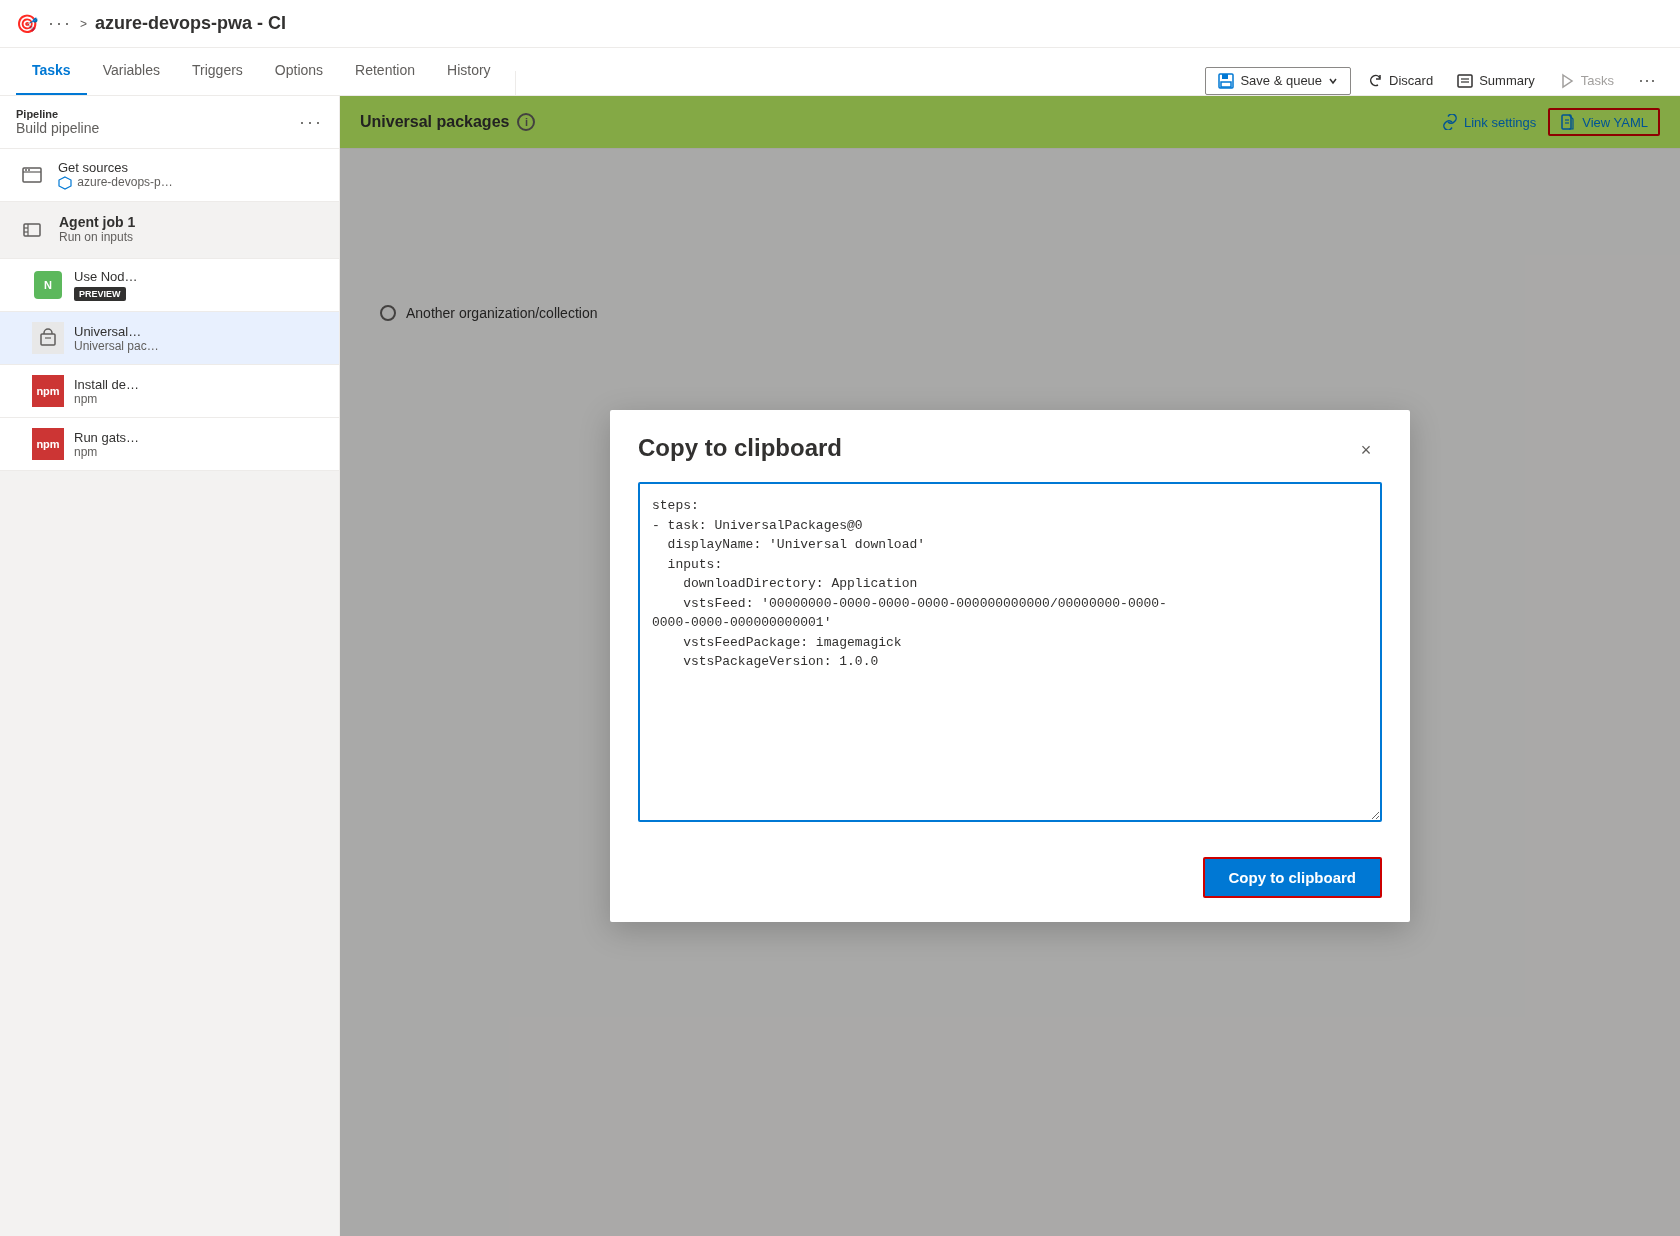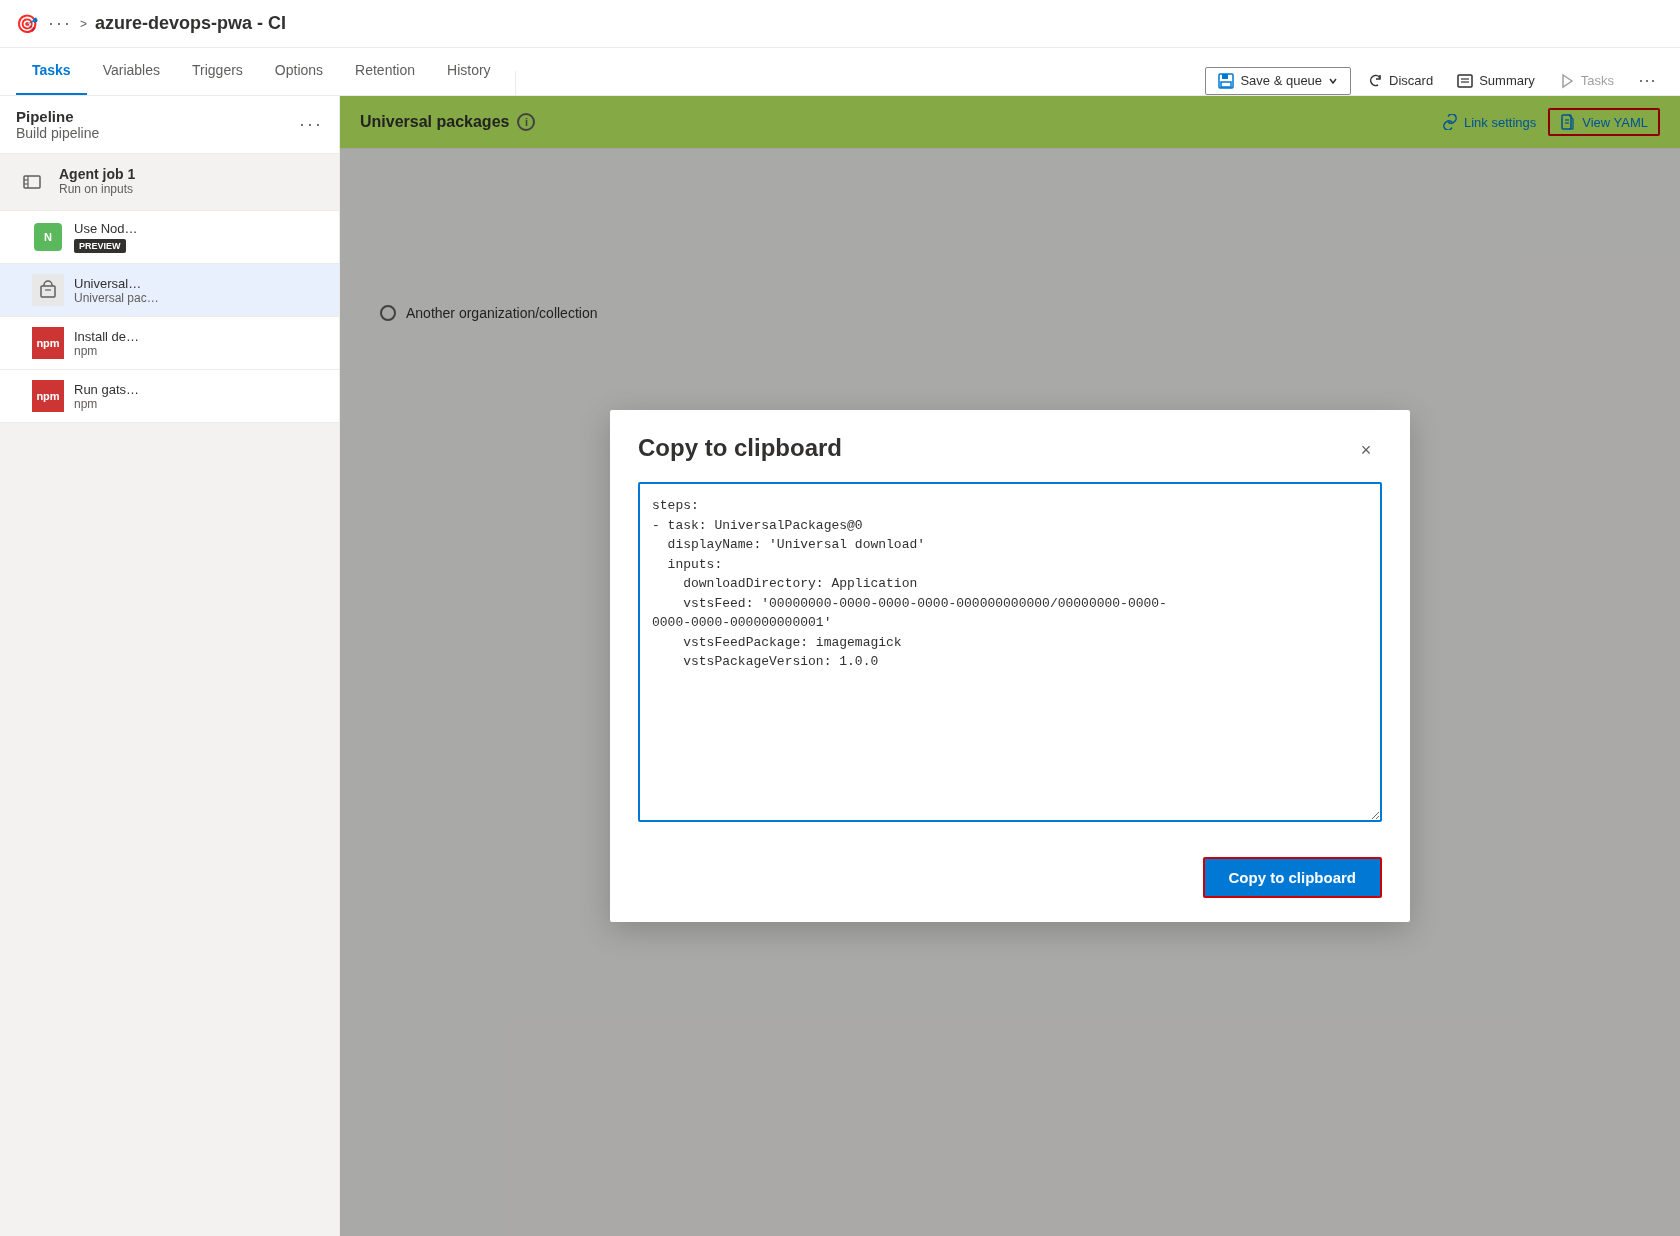--- a/index.html
+++ b/index.html
@@ -130,21 +130,21 @@
       overflow: hidden;
     }
     .pipeline-header {
       background: #fff;
       padding: 12px 16px;
       display: flex;
       align-items: center;
       justify-content: space-between;
       border-bottom: 1px solid #edebe9;
     }
-    .pipeline-title { font-size: 15px; font-weight: 600; }
+    .pipeline-title { font-size: 11px; font-weight: 600; }
     .pipeline-subtitle { font-size: 14px; color: #605e5c; }
     .pipeline-dots { color: #605e5c; cursor: pointer; font-size: 18px; letter-spacing: 2px; }
 
     .left-item {
       background: #fff;
       padding: 10px 16px;
       border-bottom: 1px solid #edebe9;
       display: flex;
       align-items: center;
       gap: 10px;
@@ -418,20 +418,39 @@
   <div class="left-panel">
 
     <div class="pipeline-header">
       <div>
         <div class="pipeline-title">Pipeline</div>
         <div class="pipeline-subtitle">Build pipeline</div>
       </div>
       <span class="pipeline-dots">···</span>
     </div>
 
+    <div class="left-item">
+      <div class="get-sources-icon">
+        <svg width="20" height="20" viewBox="0 0 20 20">
+            <rect x="1" y="3" width="18" height="14" rx="1" fill="none" stroke="#605e5c" stroke-width="1.5"></rect>
+            <line x1="1" y1="7" x2="19" y2="7" stroke="#605e5c" stroke-width="1.2"></line>
+            <circle cx="4" cy="5" r="1" fill="#605e5c"></circle>
+            <circle cx="7" cy="5" r="1" fill="#605e5c"></circle>
+          </svg>
+      </div>
+      <div class="left-item-text">
+        <div class="left-item-title">Get sources</div>
+        <div class="left-item-sub">
+          <svg width="14" height="14" viewBox="0 0 14 14" style="vertical-align:middle;margin-right:2px">
+              <polygon points="7,1 13,4 13,10 7,13 1,10 1,4" fill="none" stroke="#0078d4" stroke-width="1.2"></polygon>
+            </svg>
+          <span>azure-devops-p…</span>
+        </div>
+      </div>
+    </div>
 
     <div class="agent-job">
       <div class="agent-job-icon">
         <svg width="20" height="20" viewBox="0 0 20 20">
             <rect x="2" y="4" width="16" height="12" rx="1" fill="none" stroke="#605e5c" stroke-width="1.5"></rect>
             <line x1="6" y1="4" x2="6" y2="16" stroke="#605e5c" stroke-width="1.2"></line>
             <line x1="2" y1="8" x2="6" y2="8" stroke="#605e5c" stroke-width="1.2"></line>
             <line x1="2" y1="12" x2="6" y2="12" stroke="#605e5c" stroke-width="1.2"></line>
           </svg>
       </div>

